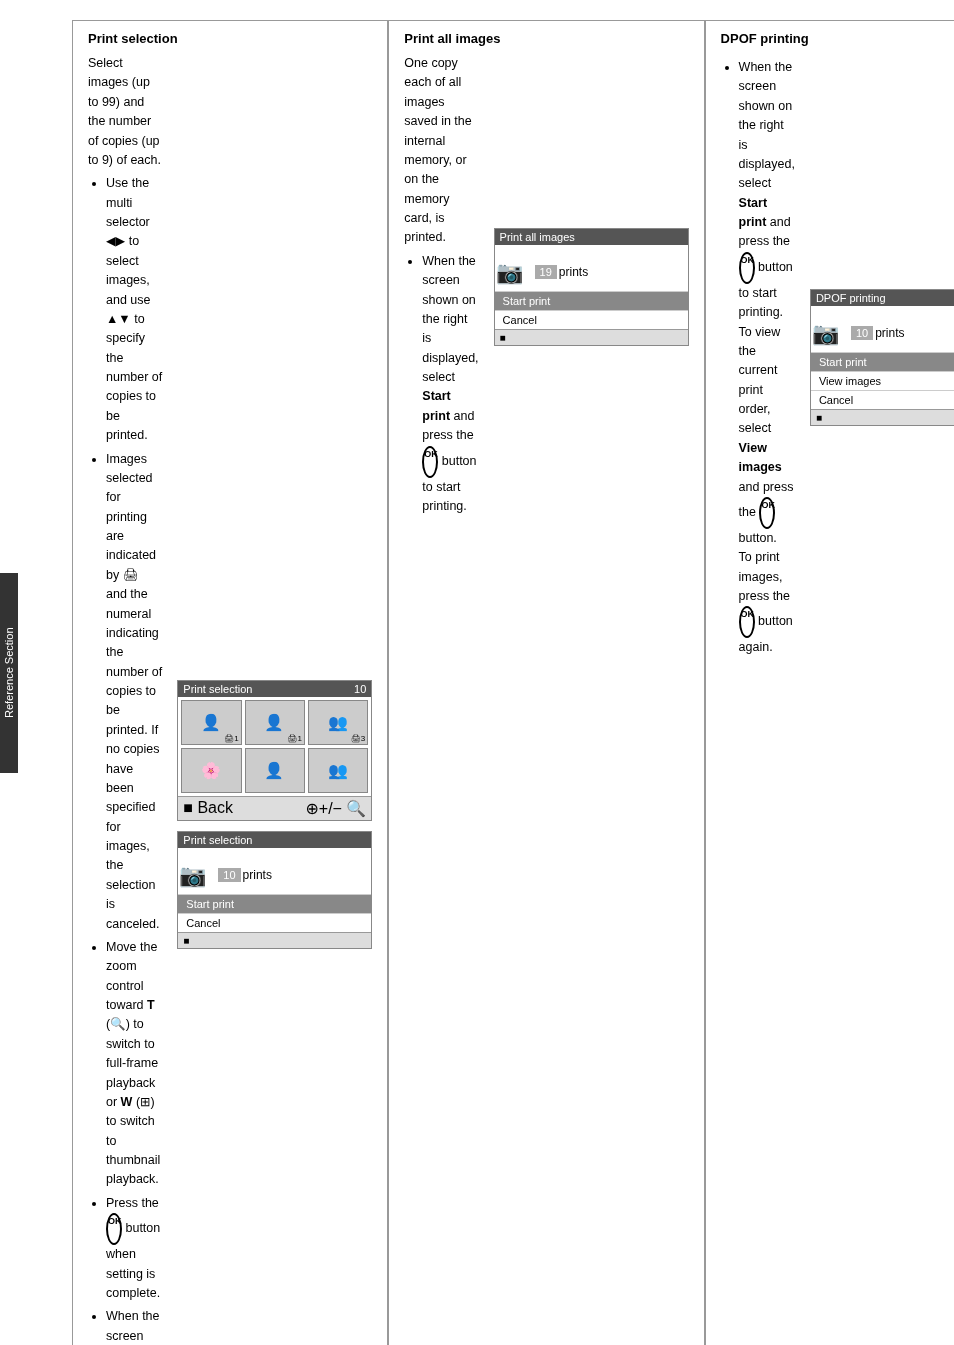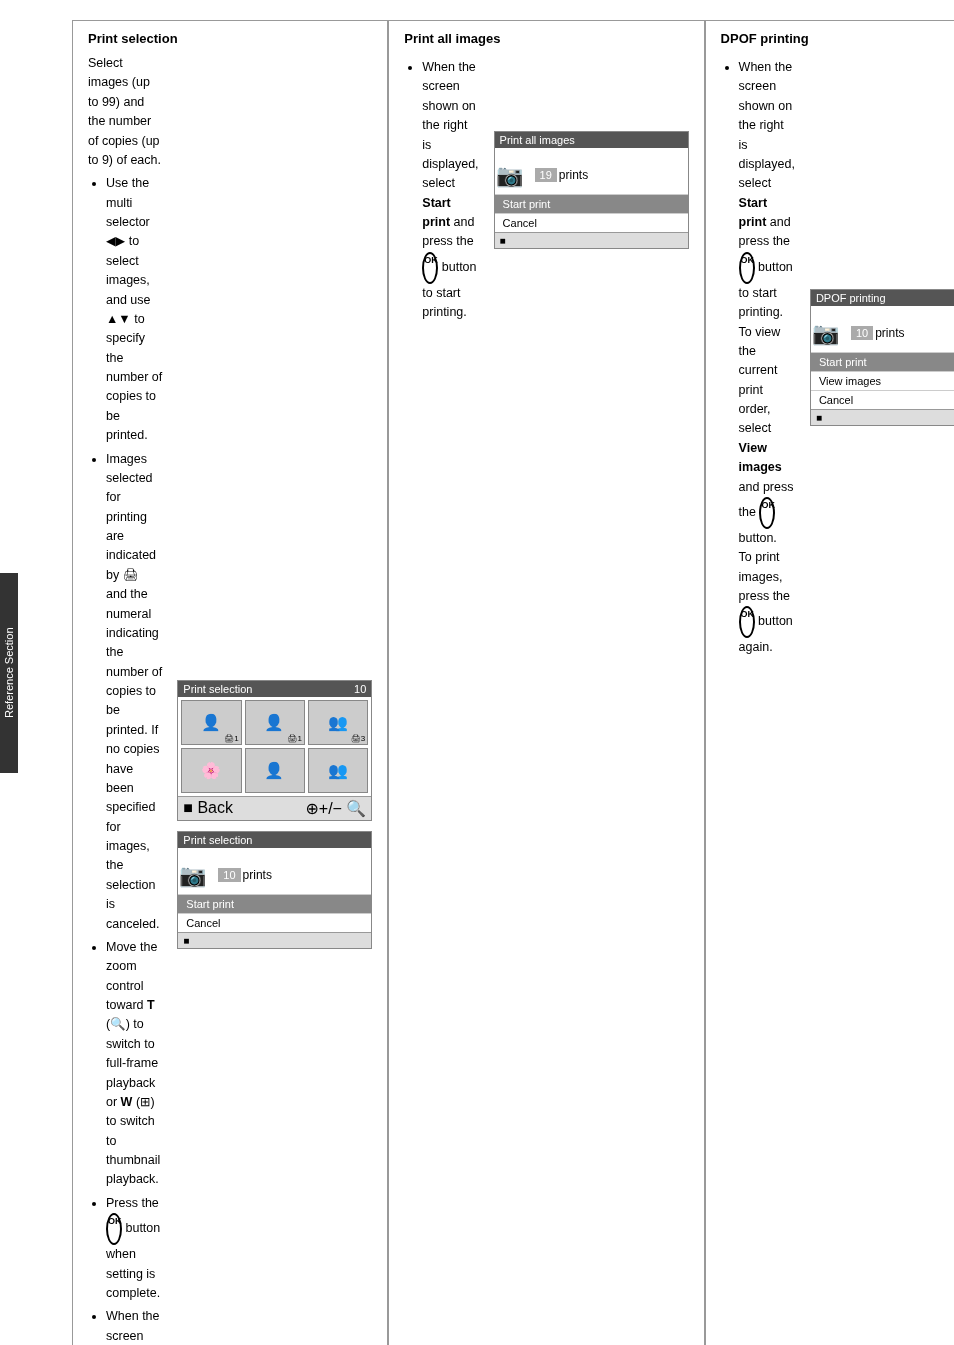--- a/index.html
+++ b/index.html
@@ -265,20 +265,21 @@
           <div style="background:#ddd;padding:2px 5px;font-size:10px;border-top:1px solid #999;">■</div>
         </div>
       </div>
     </div>
   </div>
 
   <div class="section">
     <div class="section-title">Print all images</div>
     <div class="section-content">
       <div class="section-text">
+        <p>One copy each of all images saved in the internal memory, or on the memory card, is printed.</p>
         <ul>
           <li>When the screen shown on the right is displayed, select <b>Start print</b> and press the <span class="ok-circle">OK</span> button to start printing.</li>
         </ul>
       </div>
       <div class="screen-mock">
         <div class="screen-header">
           <span>Print all images</span>
         </div>
         <div class="screen-inner">
           <div class="screen-left">

